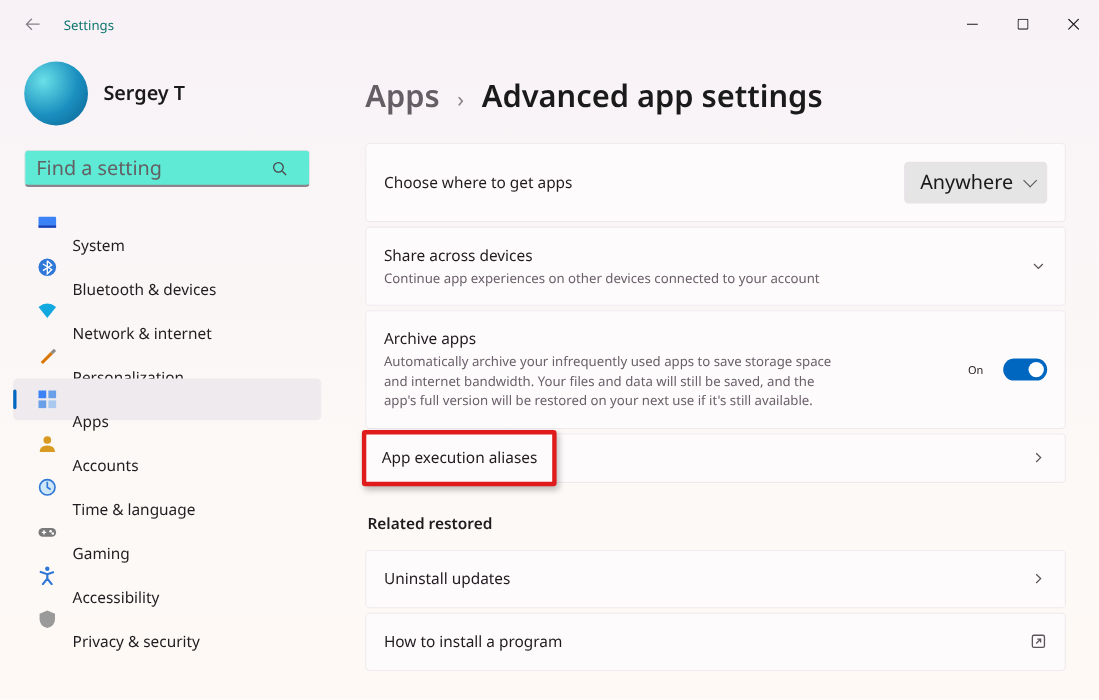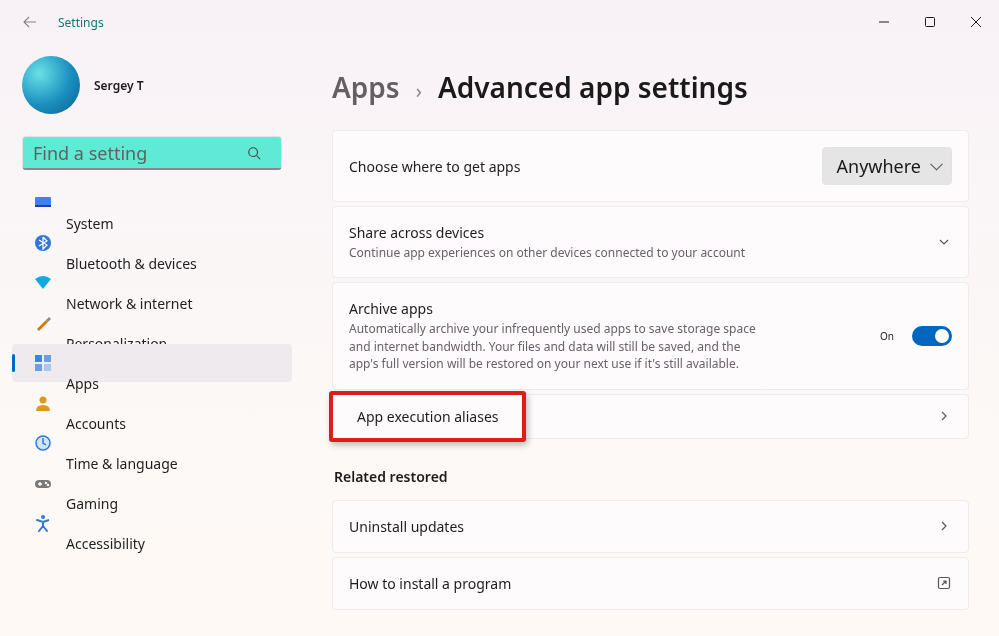--- a/index.html
+++ b/index.html
@@ -65,21 +65,21 @@
   .avatar {
     width: 58px; height: 58px; border-radius: 50%;
     background: radial-gradient(circle at 30% 30%, #6ae0e8, #1a8fbf 55%, #0a5f8f);
     flex-shrink:0;
   }
   .profile .meta {
     margin-left: 14px;
   }
   .profile .name {
     font-weight: 600;
-    font-size: 12px;
+    font-size: 18px;
   }
   .searchbox {
     margin: 6px 20px 14px 22px;
     height: 34px;
     border: 1px solid #e6e1e6;
     border-bottom: 2px solid #8c868c;
     border-radius: 4px 4px 4px 4px;
     background: #5eead4;
     display: flex;
     align-items: center;
@@ -218,21 +218,21 @@
     border-radius: 50%;
     background: #fff;
   }
   .on-label {
     font-size: 10px;
     color: #1f1b1f;
   }
   .highlight-box {
     border: 4px solid #e01b1b;
     border-radius: 3px;
-    padding: 12px 24px;
+    padding: 12px 14px;
     margin: -4px 15px -4px -4px;
     box-shadow: 2px 3px 6px rgba(0,0,0,0.25);
     background: var(--card-bg);
   }
   .section-heading {
     font-size: 14px;
     font-weight: 600;
     color: #1f1b1f;
     margin: 28px 0 14px 2px;
   }
@@ -368,20 +368,28 @@
       </div>
       <div class="nav-item">
         <span class="ic">
             <svg width="18" height="18" viewBox="0 0 18 18" fill="#2f78d8">
               <circle cx="9" cy="3" r="2"></circle>
               <path d="M3 6 L9 8 L15 6 L9 8 V12 L5 17 M9 12 L13 17" stroke="#2f78d8" stroke-width="2" fill="none" stroke-linecap="round"></path>
             </svg>
           </span>
         <span class="label">Accessibility</span>
       </div>
+      <div class="nav-item">
+        <span class="ic">
+            <svg width="18" height="18" viewBox="0 0 18 18" fill="#9a9a9a">
+              <path d="M9 1 L16 4 V9 Q16 15 9 17 Q2 15 2 9 V4 Z"></path>
+            </svg>
+          </span>
+        <span class="label">Privacy &amp; security</span>
+      </div>
     </div>
   </div>
 
   <div class="main">
     <div class="breadcrumbs">
       <span class="parent">Apps</span>
       <span class="sep">›</span>
       <span class="current">Advanced app settings</span>
     </div>
 

